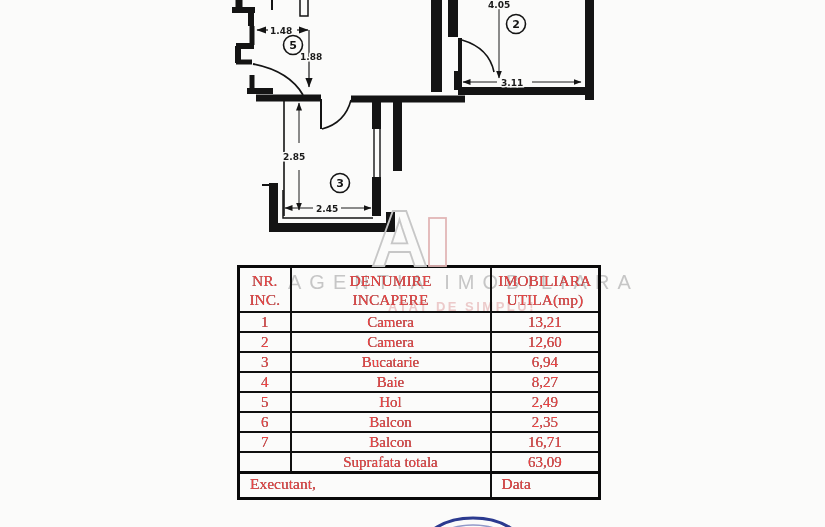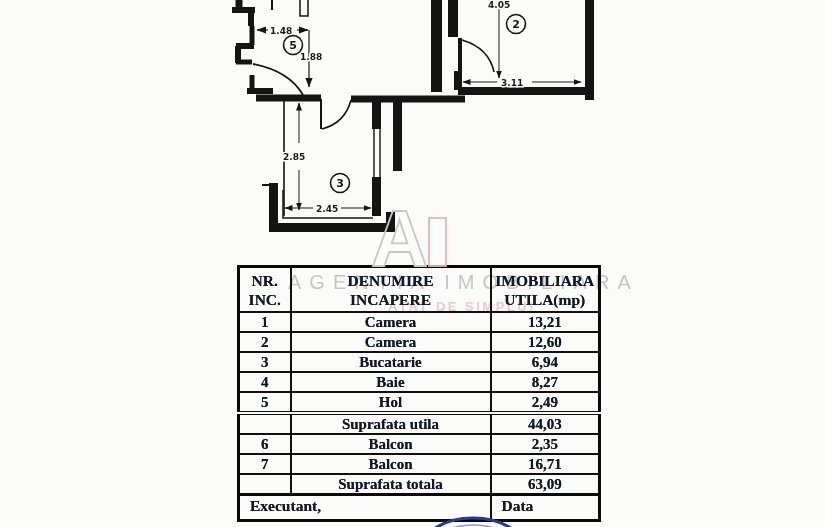--- a/index.html
+++ b/index.html
@@ -20,21 +20,21 @@
     letter-spacing:2.5px;color:#eccaca;
   }
   
   .tbl-wrap{position:absolute;left:237px;top:265px;z-index:2;}
   table{
     border-collapse:collapse;table-layout:fixed;width:361px;
     background:transparent;
   }
   td,th{
     border:2px solid #101010;
-    font-family:"Liberation Serif", serif;font-weight:700;color:#0f172a;
+    font-family:"Liberation Serif", serif;font-weight:400;color:#ef4444;
     font-size:15px;text-align:center;padding:0;line-height:18px;
     text-shadow:0 0 .5px #444;
     overflow:hidden;white-space:nowrap;
   }
   table{border:3px solid #0a0a0a;}
   th{height:43px;vertical-align:middle;line-height:19px;font-size:15.5px;}
   td{height:18px;}
   tr.row td{height:18px;}
   tr.dblrule td{border-top:4px double #101010;}
   tr.footer td{border-top:3px solid #0a0a0a;height:22px;text-align:left;vertical-align:top;
@@ -87,25 +87,20 @@
   <tr class="row">
     <td>4</td>
     <td>Baie</td>
     <td>8,27</td>
   </tr>
   <tr class="row">
     <td>5</td>
     <td>Hol</td>
     <td>2,49</td>
   </tr>
-  <tr class="row dblrule">
-    <td></td>
-    <td>Suprafata utila</td>
-    <td>44,03</td>
-  </tr>
   <tr class="row">
     <td>6</td>
     <td>Balcon</td>
     <td>2,35</td>
   </tr>
   <tr class="row">
     <td>7</td>
     <td>Balcon</td>
     <td>16,71</td>
   </tr>

